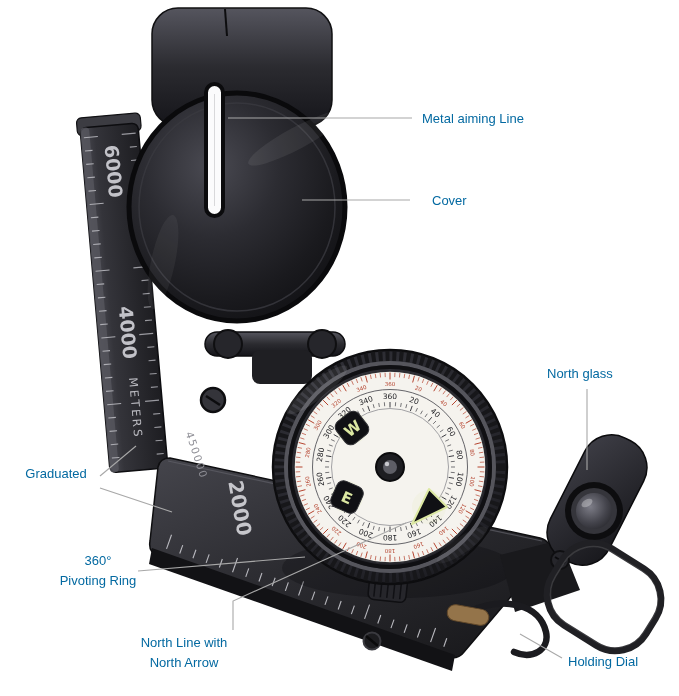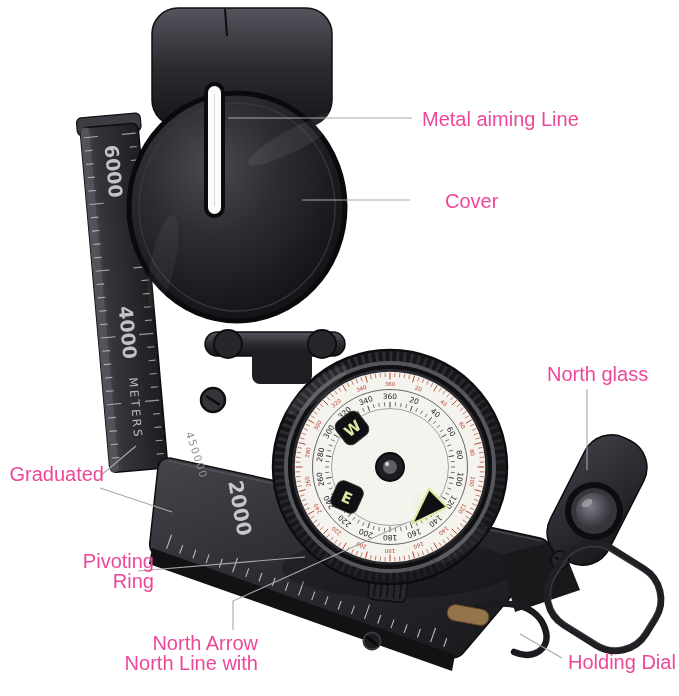--- a/index.html
+++ b/index.html
@@ -1,21 +1,21 @@
 <!DOCTYPE html>
 <html><head>
 <meta charset="utf-8">
 <style>
   *{margin:0;padding:0;box-sizing:border-box}
   html,body{background:#fff}
   body{width:679px;height:696px;font-family:"Liberation Sans",sans-serif}
   .stage{position:relative;width:679px;height:696px;background:#ffffff;overflow:hidden}
   .stage svg{position:absolute;left:0;top:0}
-  .callout{position:absolute;color:#ec4899;font-size:20px;line-height:20px;white-space:nowrap}
-  .callout.center{text-align:right;white-space:normal}
+  .callout{position:absolute;color:#0369a1;font-size:13px;line-height:20px;white-space:nowrap}
+  .callout.center{text-align:center;white-space:normal}
   .callout span{display:block}
   svg text{font-family:"DejaVu Sans",sans-serif}
 </style>
 </head>
 <body>
 
 <div class="stage">
 
 <svg id="illustration" width="679" height="696" viewBox="0 0 679 696">
   <defs>
@@ -468,33 +468,34 @@
     <line x1="100" y1="488" x2="172" y2="512"></line>
     <line x1="138" y1="571" x2="305" y2="557"></line>
     <polyline points="233,630 233,601 406,523"></polyline>
     <line x1="562" y1="658" x2="520" y2="634"></line>
   </g>
 </svg>
 
 <div class="callout" style="left:422px;top:109px">
   <span>Metal aiming Line</span>
 </div>
-<div class="callout" style="left:445px;top:191px">
+<div class="callout" style="left:432px;top:191px">
   <span>Cover</span>
 </div>
 <div class="callout" style="left:547px;top:364px">
   <span>North glass</span>
 </div>
 <div class="callout center" style="left:8px;top:464px;width:96px">
   <span>Graduated</span>
 </div>
 <div class="callout center" style="left:42px;top:551px;width:112px">
+  <span>360°</span>
   <span>Pivoting Ring</span>
 </div>
 <div class="callout center" style="left:110px;top:633px;width:148px">
+  <span>North Line with</span>
   <span>North Arrow</span>
-  <span>North Line with</span>
 </div>
 <div class="callout" style="left:568px;top:652px">
   <span>Holding Dial</span>
 </div>
 
 </div>
 
 </body></html>

